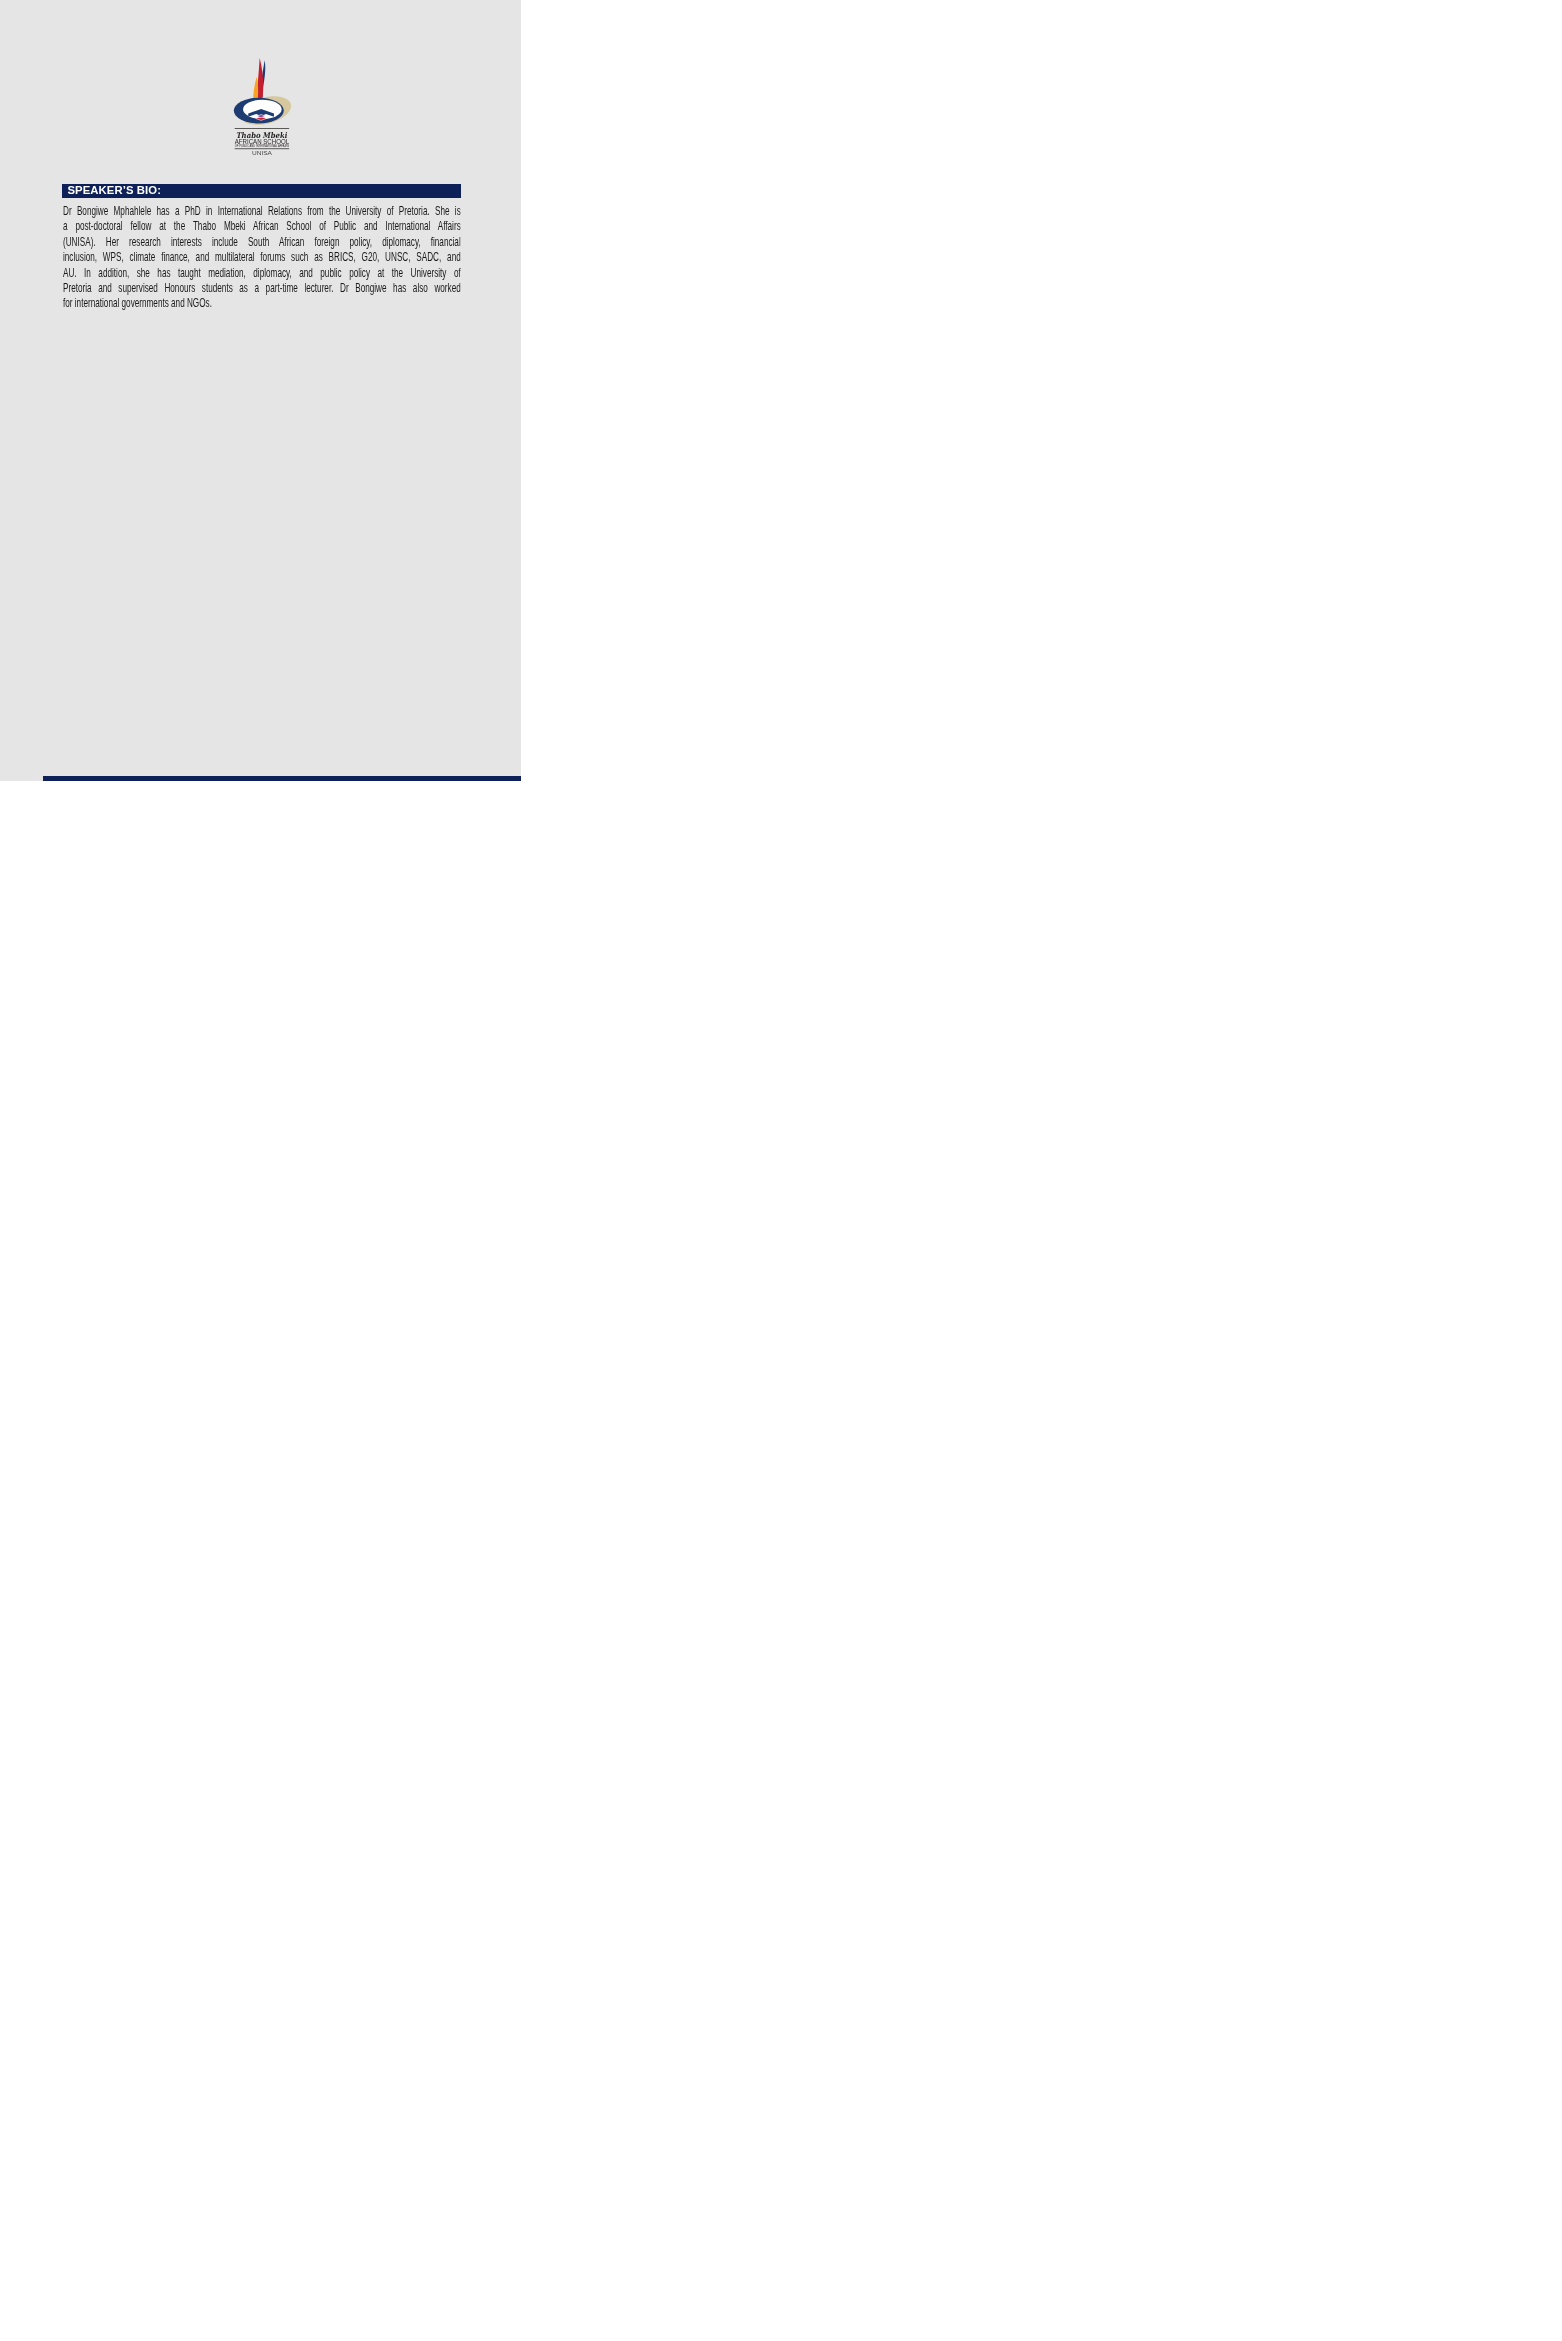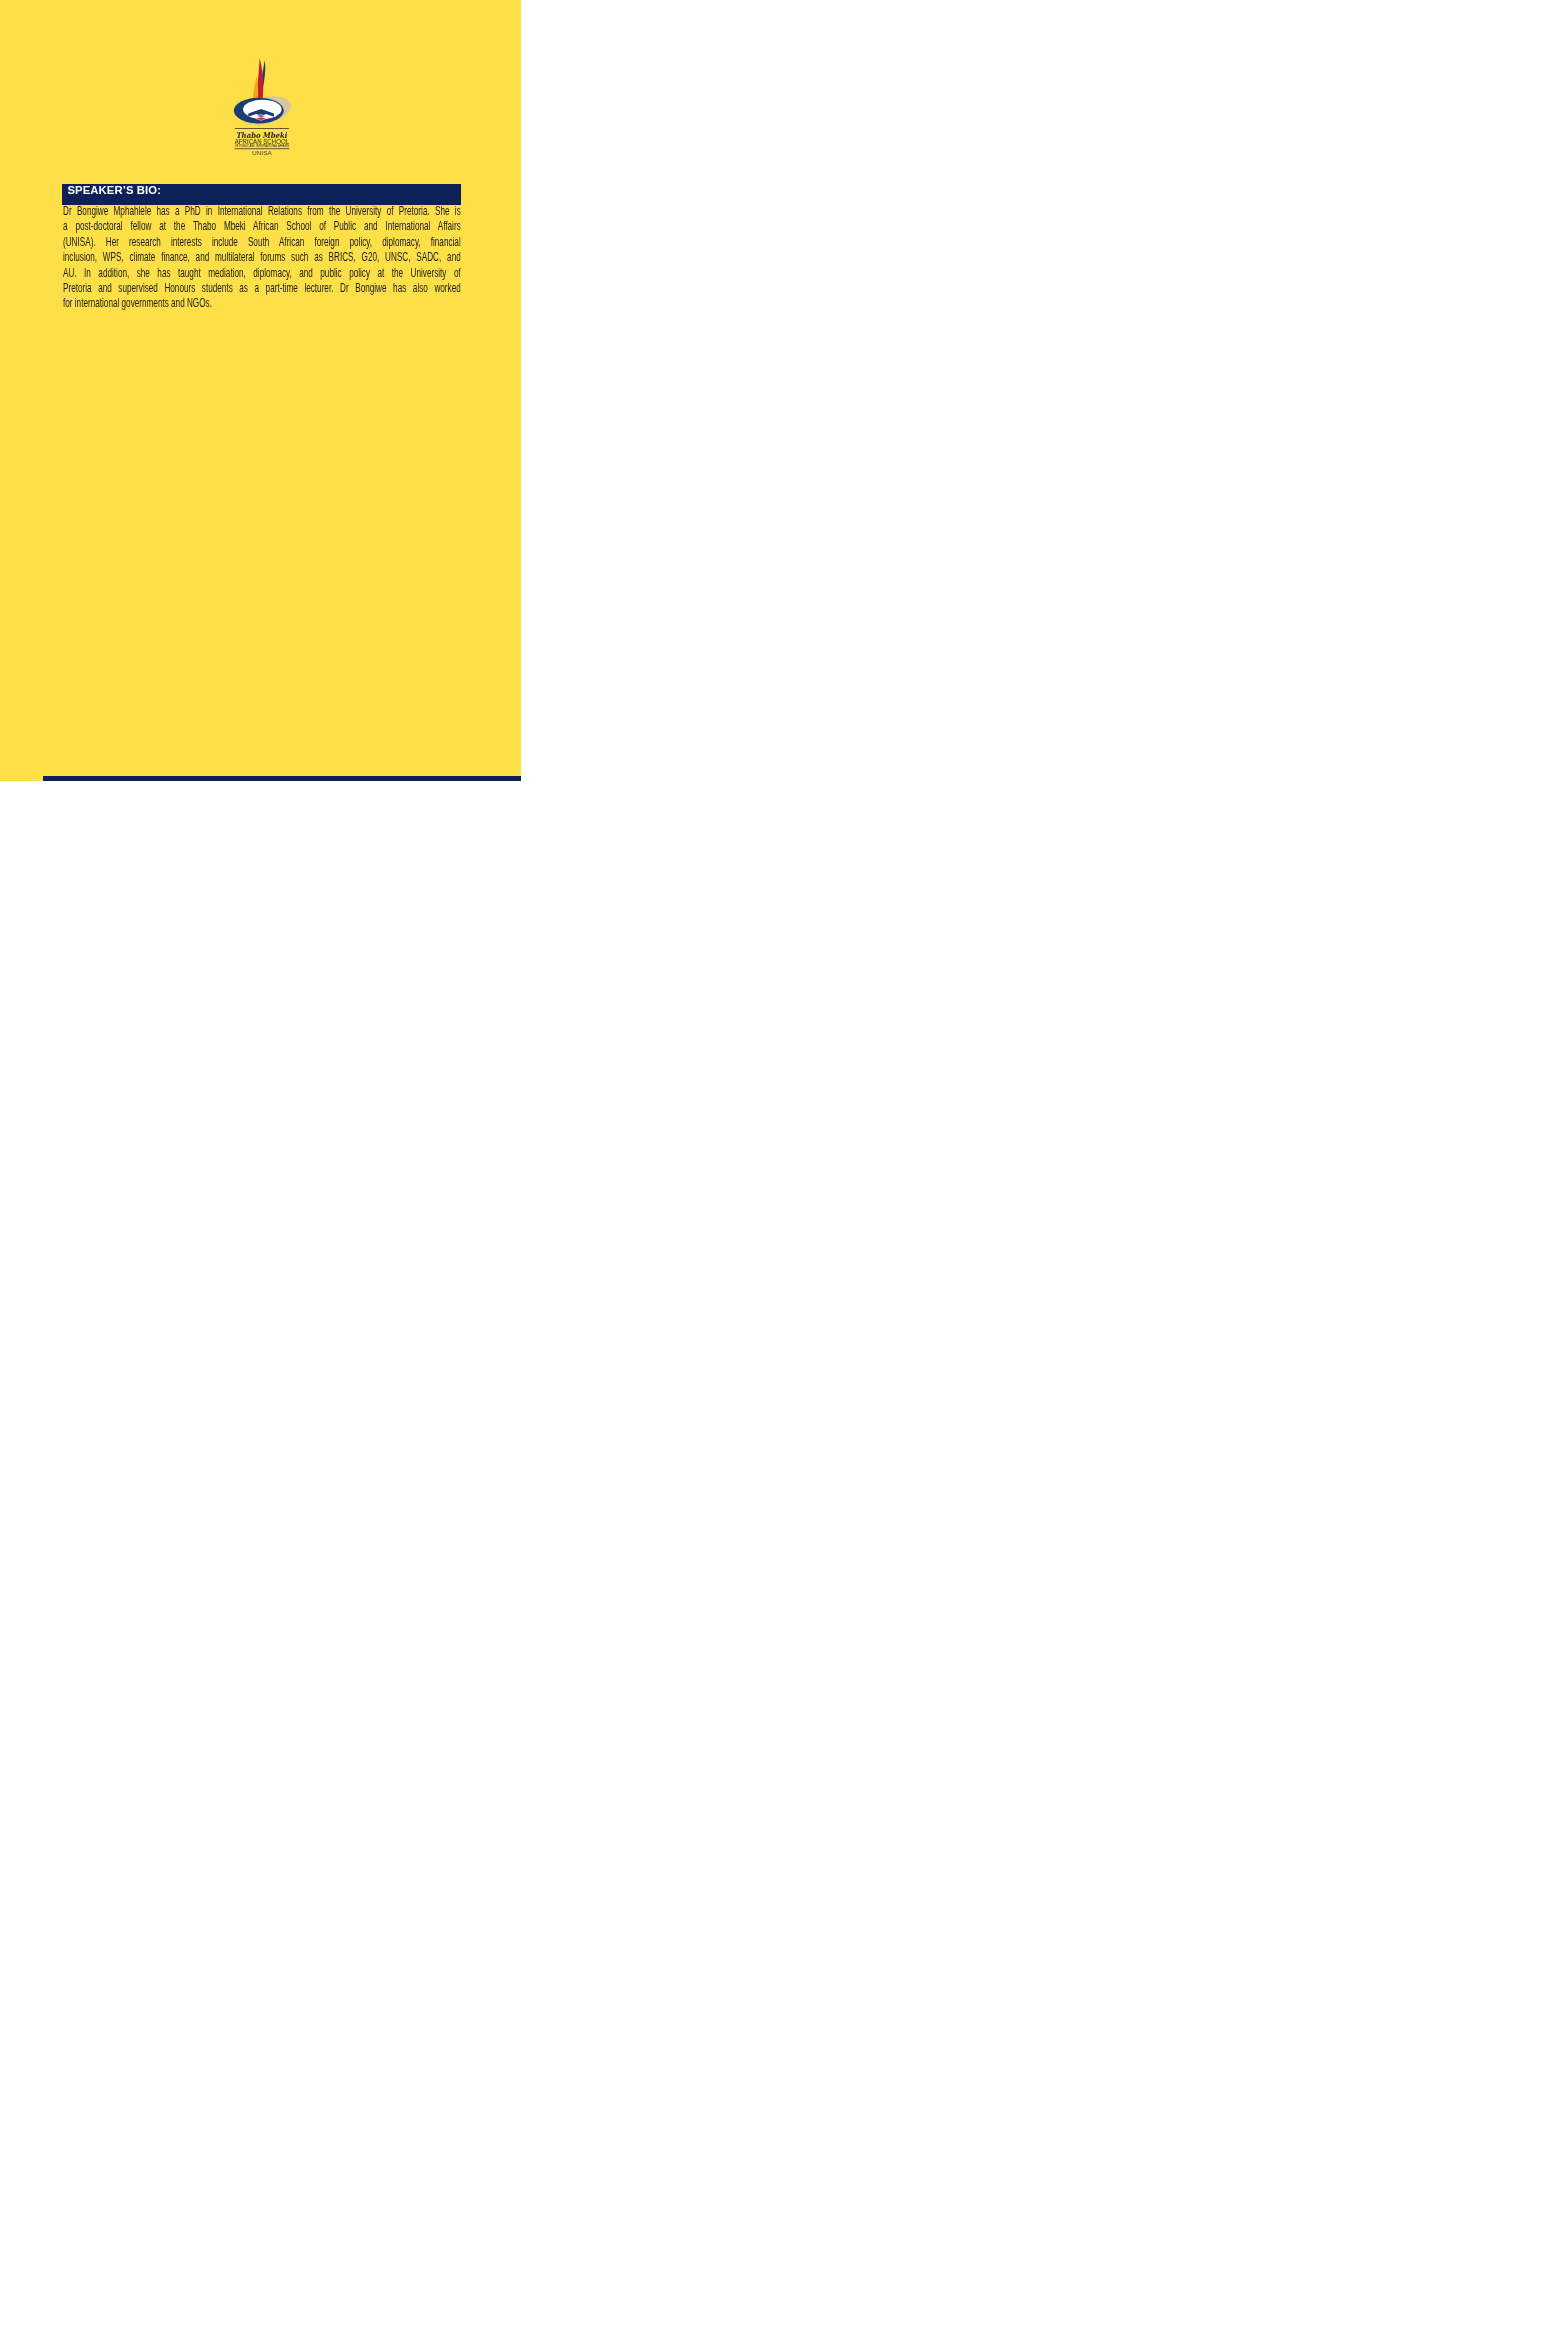--- a/index.html
+++ b/index.html
@@ -1,39 +1,39 @@
 <!DOCTYPE html>
 <html style="font-size:8.6px"><head>
 <meta charset="utf-8">
 <style>
   html,body{margin:0;padding:0;background:#ffffff;}
   .page{
     position:relative;
     width:521px;
     height:781px;
-    background:#fde047;
+    background:#e5e5e5;
     overflow:hidden;
     font-family:"Liberation Sans", sans-serif;
   }
   
   .logo-wrap{
     position:absolute;
     left:226px;
     top:57px;
     width:72px;
     height:100px;
   }
   .logo-wrap svg{width:100%;height:100%;display:block;}
   
   .bio-bar{
     position:absolute;
     left:62px;
     top:184px;
     width:399px;
-    height:21px;
+    height:14px;
     background:#0d2058;
     color:#ffffff;
     font-size:11.3px;
     font-weight:bold;
     line-height:13.7px;
     padding-left:5.4px;
     box-sizing:border-box;
     letter-spacing:0.1px;
   }
   

